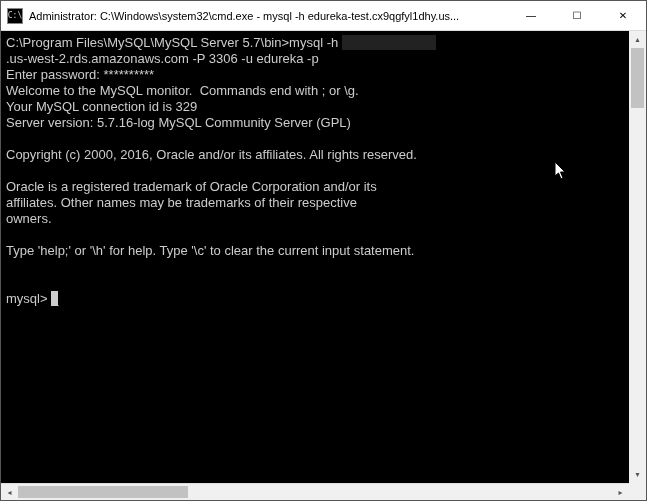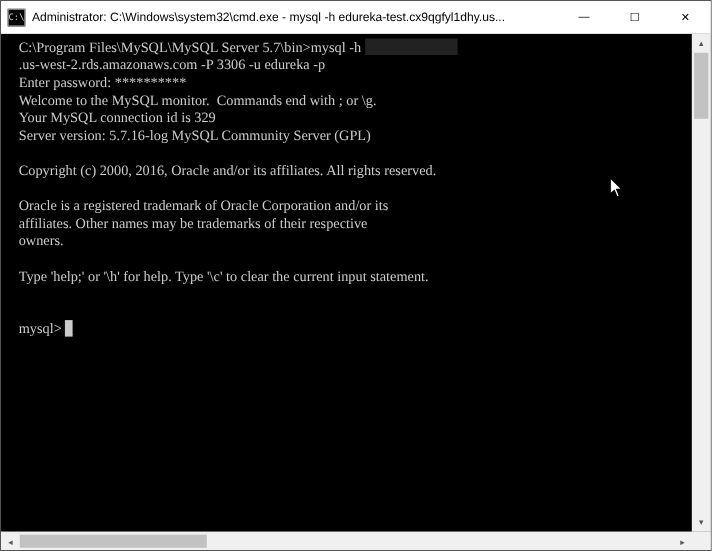--- a/index.html
+++ b/index.html
@@ -65,24 +65,24 @@
     .content-area {
       flex: 1;
       display: flex;
       background: #000;
       position: relative;
     }
     .terminal {
       flex: 1;
       background: #000;
       color: #ccc;
-      font-family: Liberation Serif, serif;
+      font-family: Liberation Sans, sans-serif;
       font-size: 13px;
       line-height: 16px;
-      padding: 4px 16px;
+      padding: 4px 5px;
       white-space: pre-wrap;
       word-break: break-all;
       overflow: hidden;
     }
     .scrollbar-v {
       width: 17px;
       background: #f0f0f0;
       display: flex;
       flex-direction: column;
     }

